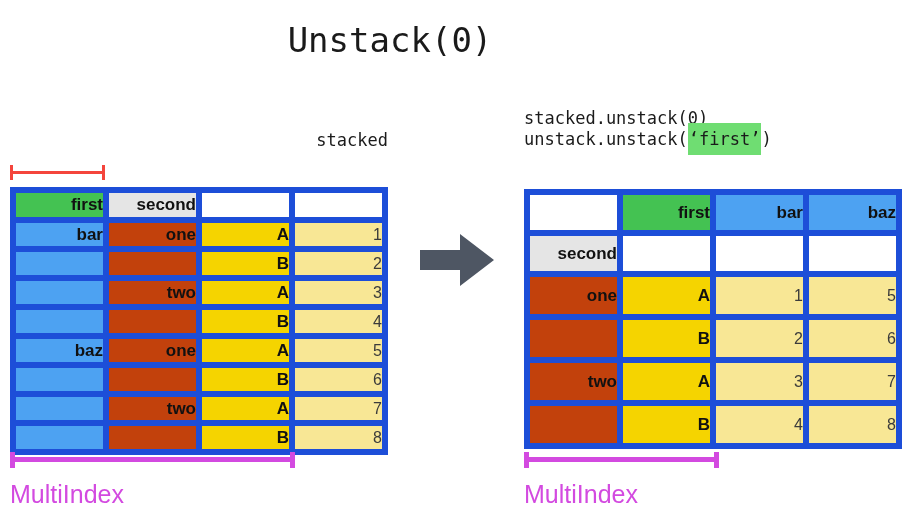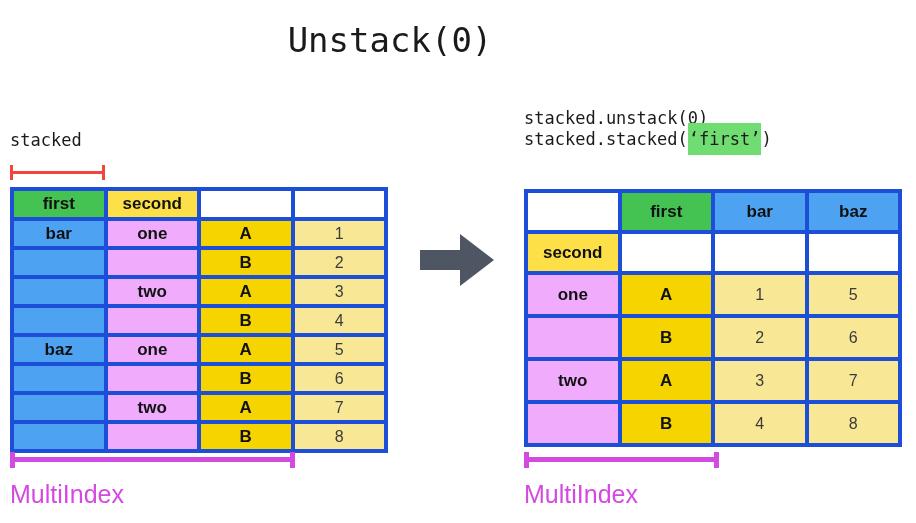--- a/index.html
+++ b/index.html
@@ -34,21 +34,21 @@
     position: absolute;
     font-family: "DejaVu Sans Mono", monospace;
     font-size: 17px;
     color: #1a1a1a;
     white-space: nowrap;
   }
   #left-caption {
     left: 10px;
     top: 130px;
     width: 378px;
-    text-align: left;
+    text-align: right;
   }
   #right-caption-block {
     left: 524px;
     top: 108px;
     width: 378px;
     text-align: left;
   }
   #right-caption-block .line { display: block; line-height: 21px; }
   #right-caption-or { color: #b8b8b8; }
   .hl-green {
@@ -57,31 +57,31 @@
     padding: 6px 1px;
   }
 
   
   .grid {
     position: absolute;
     border-collapse: collapse;
     table-layout: fixed;
   }
   .grid td {
-    border: 4px solid #1d4ed8;
-    text-align: center;
+    border: 6px solid #1d4ed8;
+    text-align: right;
     vertical-align: middle;
     font-family: "Liberation Sans", sans-serif;
     padding: 0;
   }
   .c-blank   { background: #ffffff; }
   .c-green   { background: #44c252; font-weight: bold; font-size: 17px; color: #111; }
-  .c-ltgreen { background: #fde047; font-weight: bold; font-size: 17px; color: #111; }
+  .c-ltgreen { background: #e5e5e5; font-weight: bold; font-size: 17px; color: #111; }
   .c-blue    { background: #4da2f2; font-weight: bold; font-size: 17px; color: #111; }
-  .c-ltblue  { background: #f0abfc; font-weight: bold; font-size: 17px; color: #111; }
+  .c-ltblue  { background: #c2410c; font-weight: bold; font-size: 17px; color: #111; }
   .c-gold    { background: #f5d400; font-weight: bold; font-size: 17px; color: #111; }
   .c-paleyel { background: #f8e795; font-weight: normal; font-size: 16px; color: #3b3b3b; }
 
   
   #table-stacked { left: 10px; top: 187px; width: 378px; }
   #table-stacked .hdr td { height: 30px; }
   #table-stacked .row td { height: 29px; }
 
   
   #table-unstacked { left: 524px; top: 189px; width: 378px; }
@@ -214,21 +214,21 @@
   <span class="cap r"></span>
 </div>
 <div id="label-left-multiindex" class="mi-label">MultiIndex</div>
 
 <svg id="flow-arrow" viewBox="0 0 74 56">
   <polygon points="0,18 40,18 40,2 74,28 40,54 40,38 0,38" fill="#4e5663"></polygon>
 </svg>
 
 <div id="right-caption-block" class="caption-mono">
   <span class="line">stacked.unstack(0)</span>
-  <span class="line"><span>stacked.stacked(</span><span class="hl-green">‘first’</span><span>)</span></span>
+  <span class="line"><span>unstack.unstack(</span><span class="hl-green">‘first’</span><span>)</span></span>
 </div>
 
 <table id="table-unstacked" class="grid">
   <tbody>
     <tr class="hdr">
       <td class="c-blank"></td>
       <td class="c-green">first</td>
       <td class="c-blue topborder">bar</td>
       <td class="c-blue topborder">baz</td>
     </tr>

